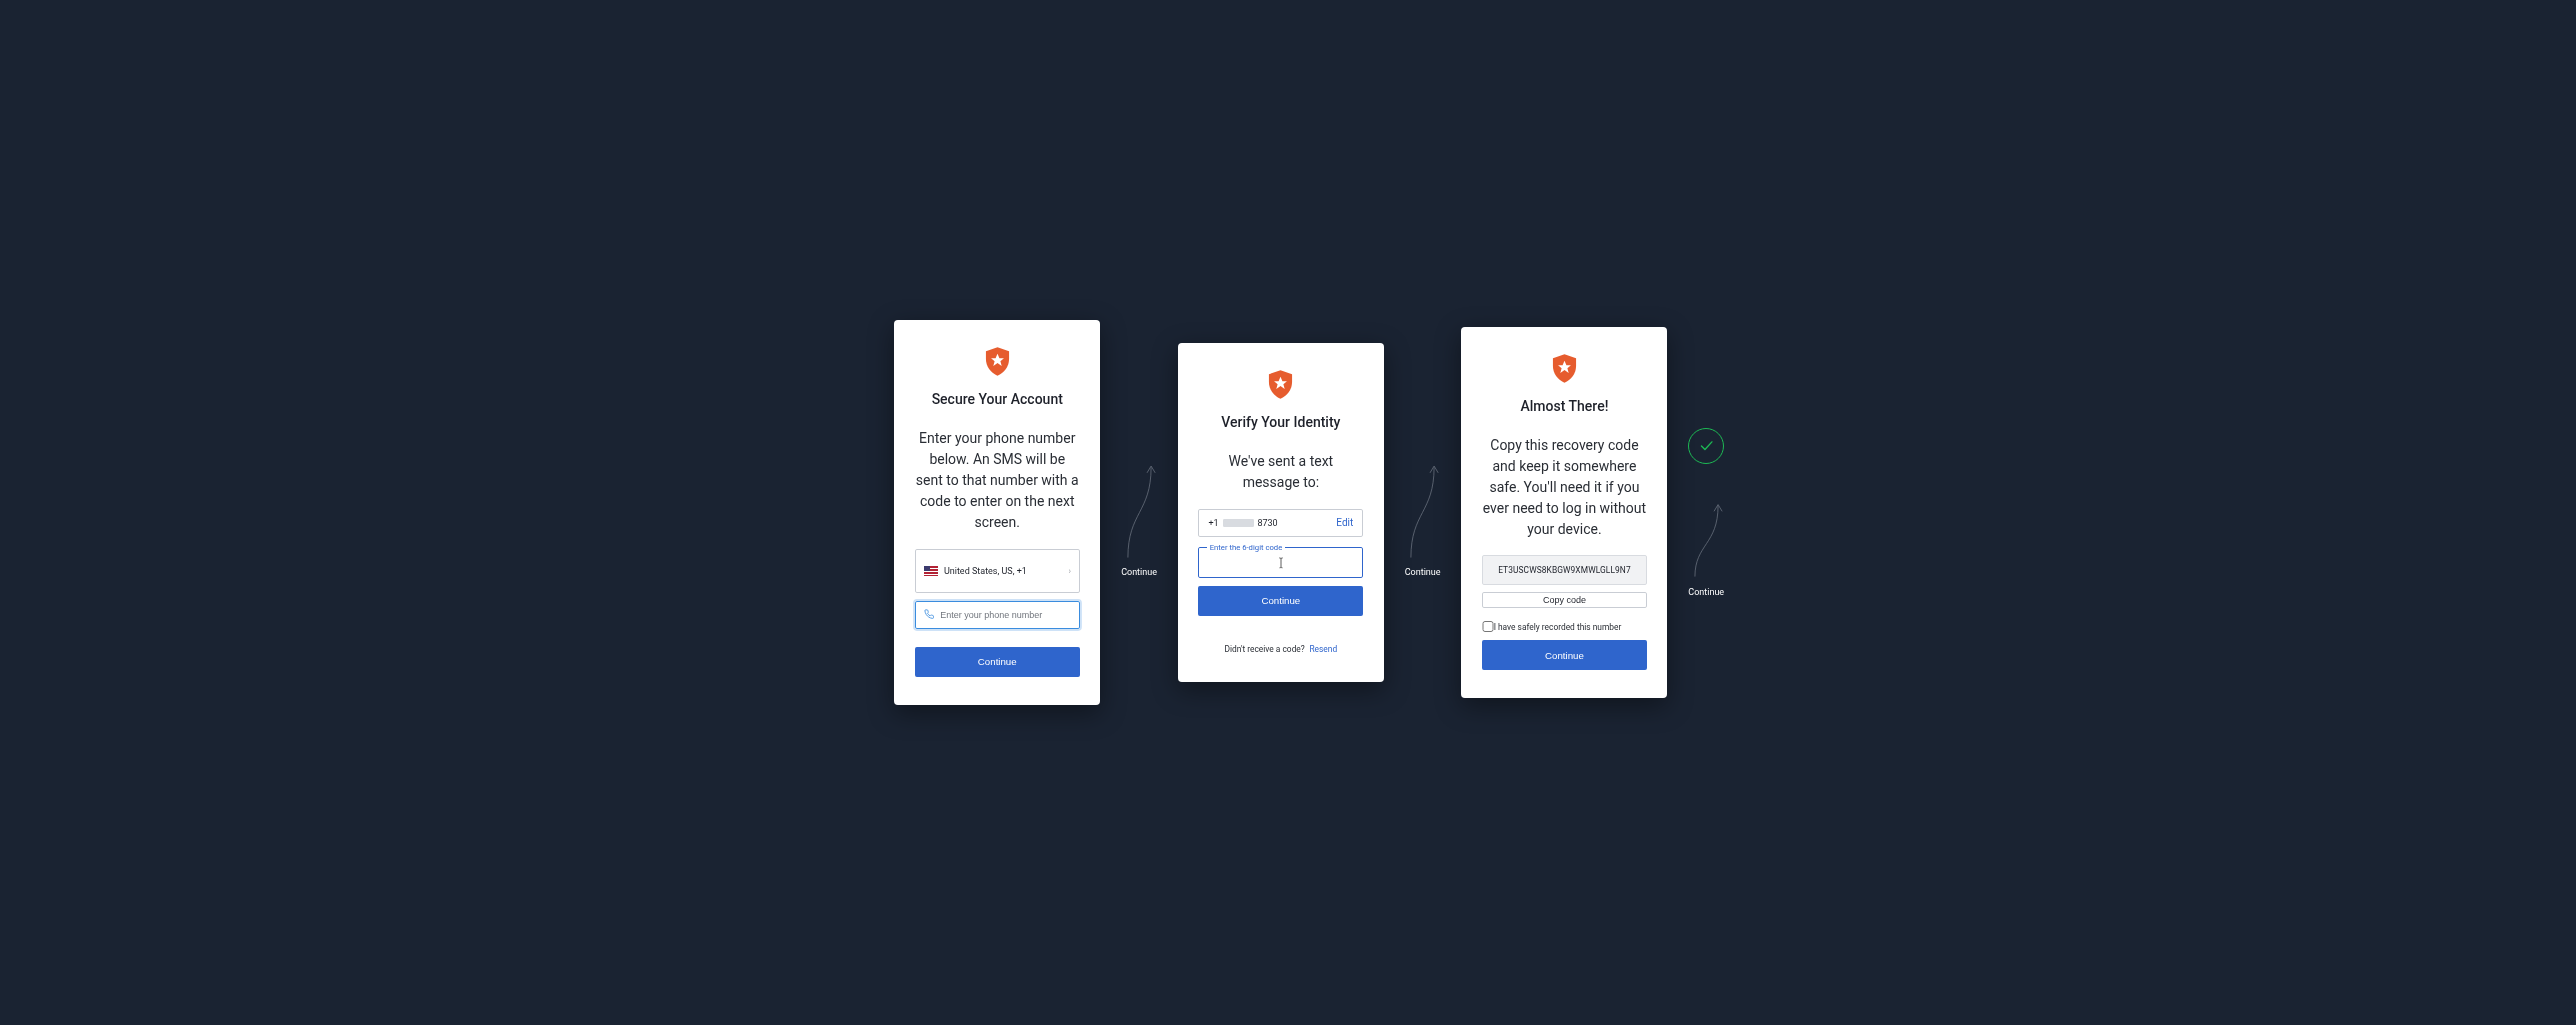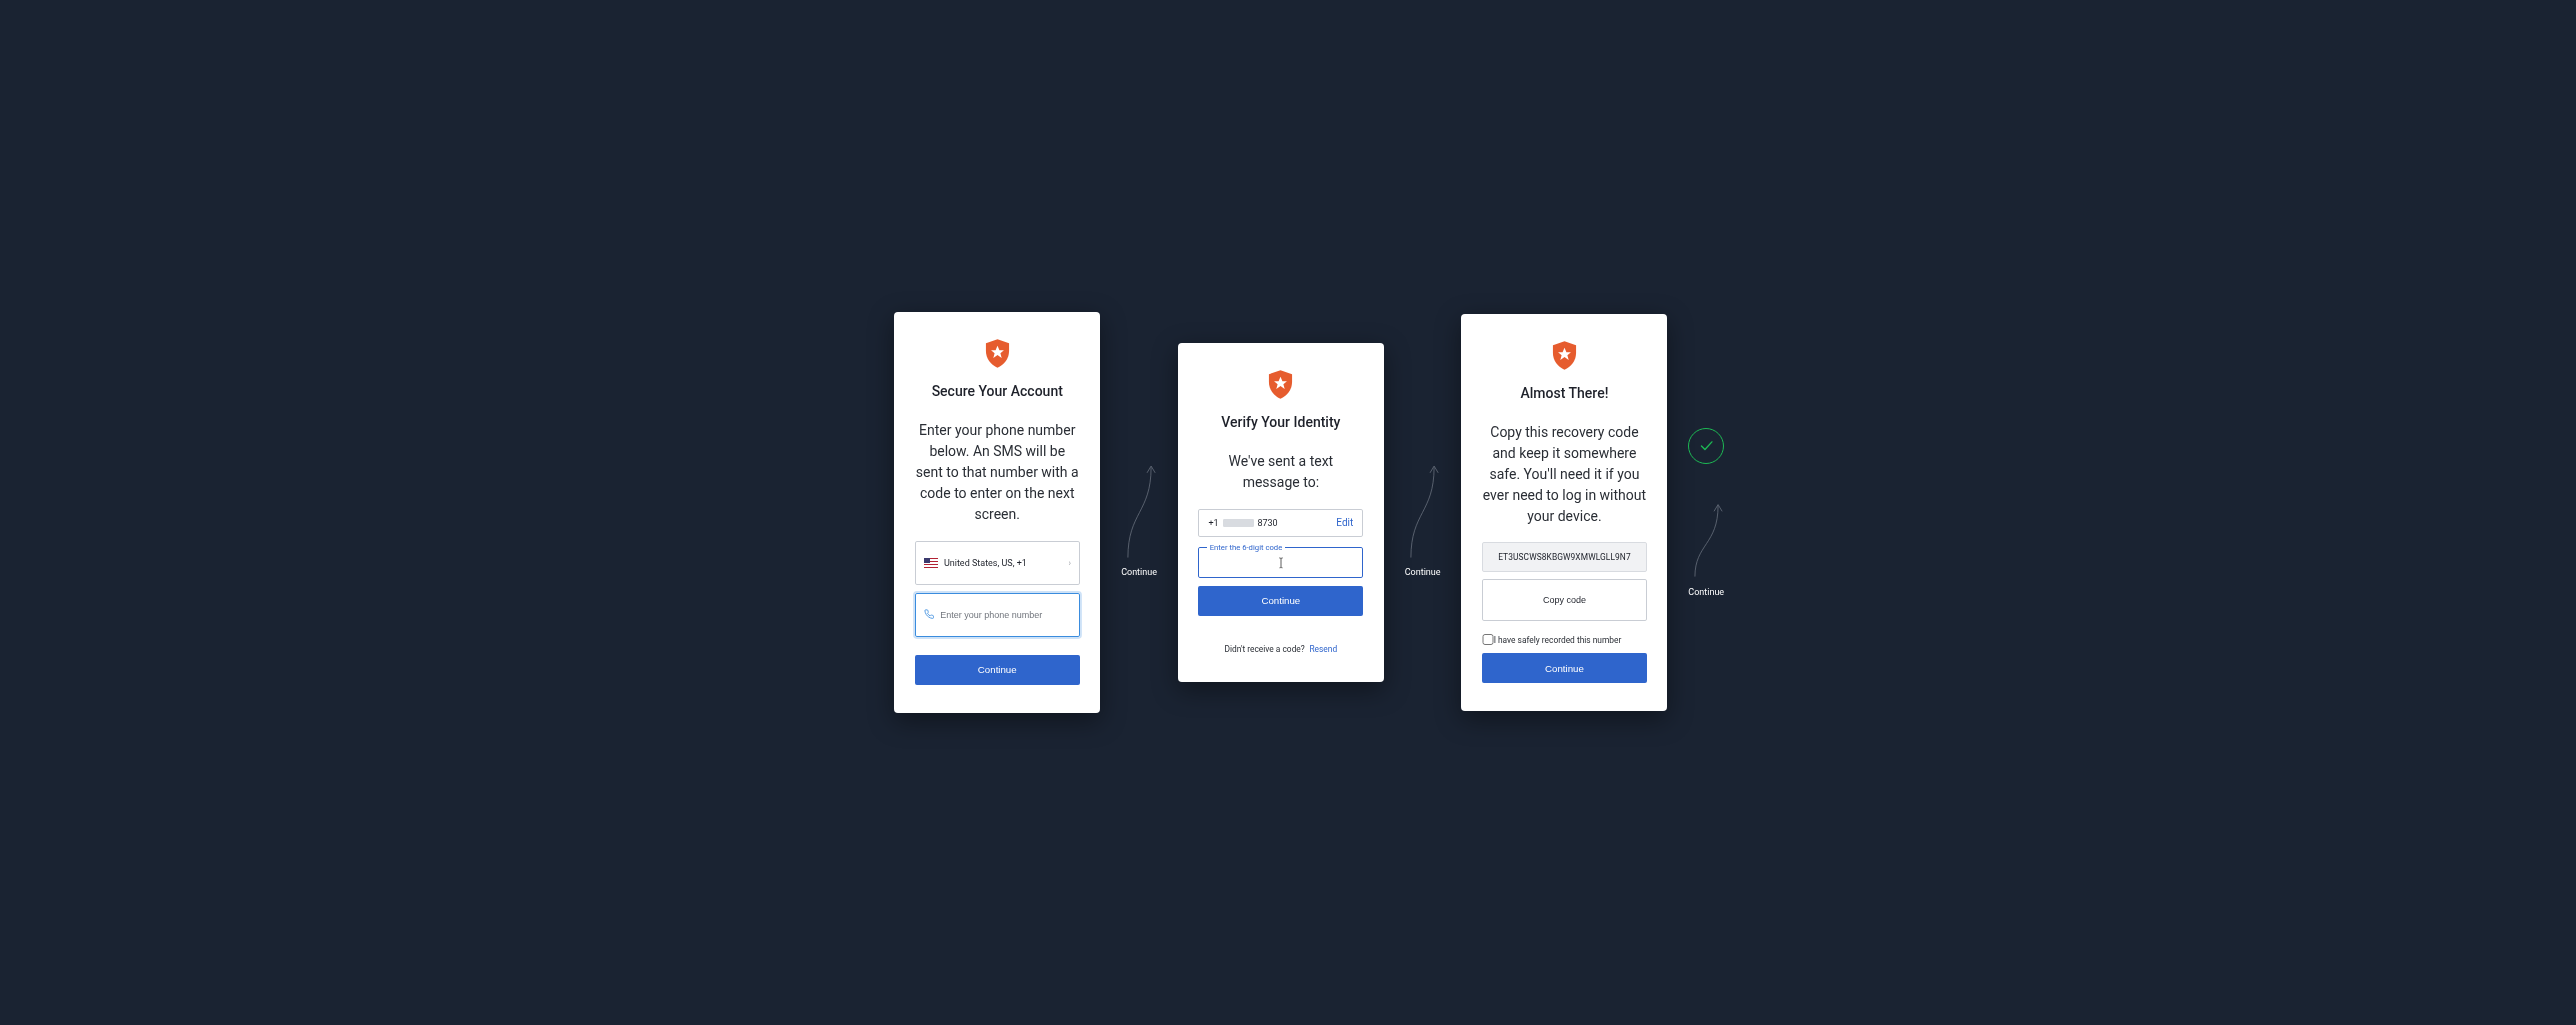--- a/index.html
+++ b/index.html
@@ -88,21 +88,21 @@
   .chev {
     color: #a0a4ab;
     font-size: 8.4px;
   }
   .phone-row {
     display: flex;
     align-items: center;
     border: 0.6px solid #3a8cde;
     box-shadow: 0 0 0 1.9px rgba(58,140,222,.25);
     border-radius: 1.9px;
-    height: 44px;
+    height: 28px;
     padding: 0 7.7px;
     text-align: left;
   }
   .phone-icon { color: #3a8cde; margin-right: 6.4px; flex-shrink: 0; }
   .phone-row input {
     border: none;
     outline: none;
     font-size: 9px;
     width: 100%;
     color: #1e212a;
@@ -204,21 +204,21 @@
     letter-spacing: 0.1px;
     color: #1e212a;
     margin-bottom: 6.4px;
   }
   .btn-secondary {
     width: 100%;
     background: #fff;
     color: #1e212a;
     border: 0.6px solid #c9cdd4;
     border-radius: 1.9px;
-    height: 42px;
+    height: 16px;
     font-size: 9px;
     font-weight: 500;
     cursor: pointer;
   }
   .check-row {
     display: flex;
     align-items: center;
     gap: 0;
     margin-top: 13px;
     text-align: left;

